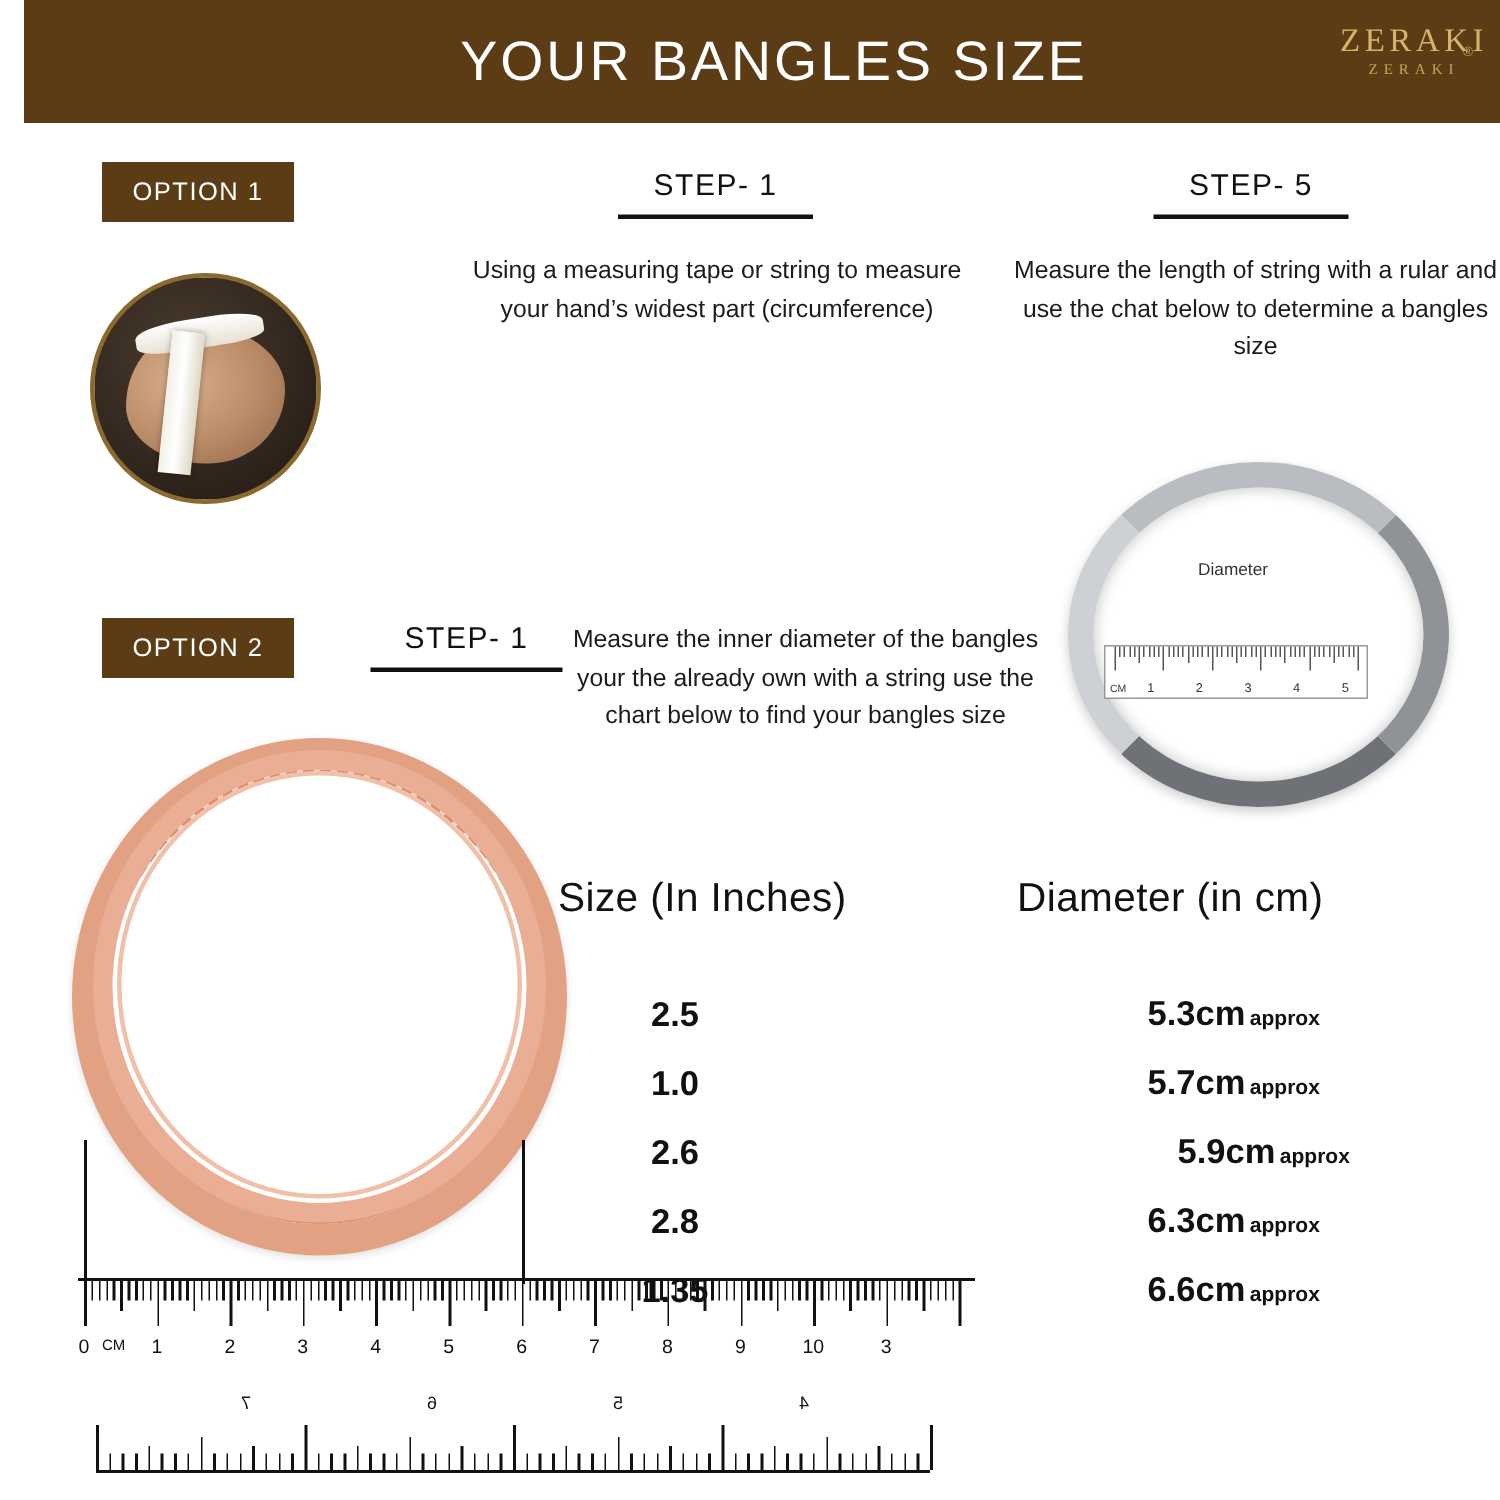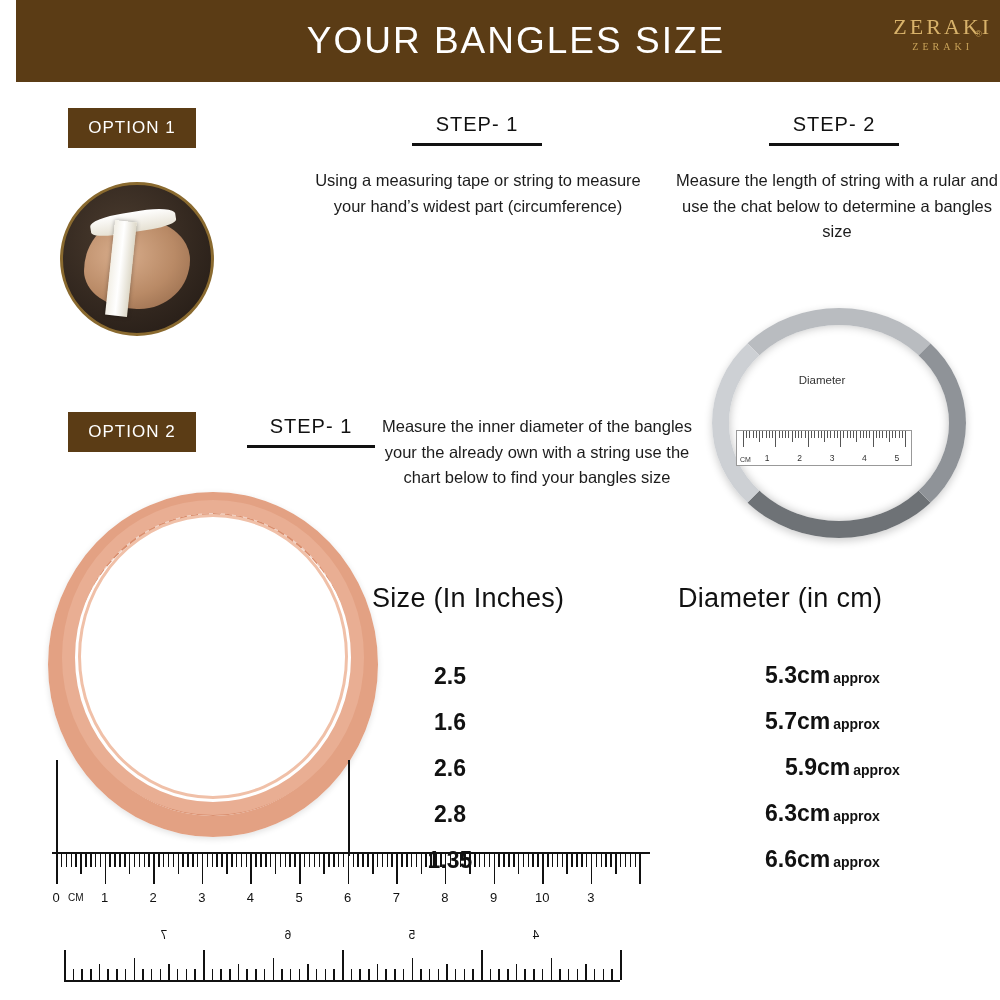--- a/index.html
+++ b/index.html
@@ -317,21 +317,21 @@
 
 <div class="hand-photo">
   <div class="hand"></div>
   <div class="tape2"></div>
   <div class="tape"></div>
 </div>
 
 <div class="step-heading" id="step1-heading">STEP- 1</div>
 <div class="step-text" id="step1-text">Using a measuring tape or string to measure your hand’s widest part (circumference)</div>
 
-<div class="step-heading" id="step2-heading">STEP- 2</div>
+<div class="step-heading" id="step2-heading">STEP- 5</div>
 <div class="step-text" id="step2-text">Measure the length of string with a rular and use the chat below to determine a bangles size</div>
 
 <div class="bangle-ruler-wrap">
   <div class="bangle-ring"></div>
   <div class="diameter-label">Diameter</div>
   <div class="mini-ruler" id="mini-ruler">
     <span class="cm">CM</span>
   <div class="tick" style="left: 6px; height: 16px;"></div>
       <div class="tick" style="left: 9.24px; height: 7px;"></div>
       <div class="tick" style="left: 12.48px; height: 7px;"></div>
@@ -401,21 +401,21 @@
   <div class="ringC"></div>
 </div>
 
 <div class="measure-line" id="mline-left"></div>
 <div class="measure-line" id="mline-right"></div>
 
 <div class="chart-head" id="size-head">Size (In Inches)</div>
 <div class="chart-head" id="diam-head">Diameter (in cm)</div>
 
 <div class="size-val" style="left:390px; top:663px;">2.5</div>
-<div class="size-val" style="left:390px; top:709px;">1.6</div>
+<div class="size-val" style="left:390px; top:709px;">1.0</div>
 <div class="size-val" style="left:390px; top:755px;">2.6</div>
 <div class="size-val" style="left:390px; top:801px;">2.8</div>
 <div class="size-val" style="left:390px; top:847px;">1.35</div>
 
 <div class="diam-val" style="left:765px; top:662px;">
   <span>5.3cm</span><span class="diam-approx">approx</span>
 </div>
 <div class="diam-val" style="left:765px; top:708px;">
   <span>5.7cm</span><span class="diam-approx">approx</span>
 </div>

